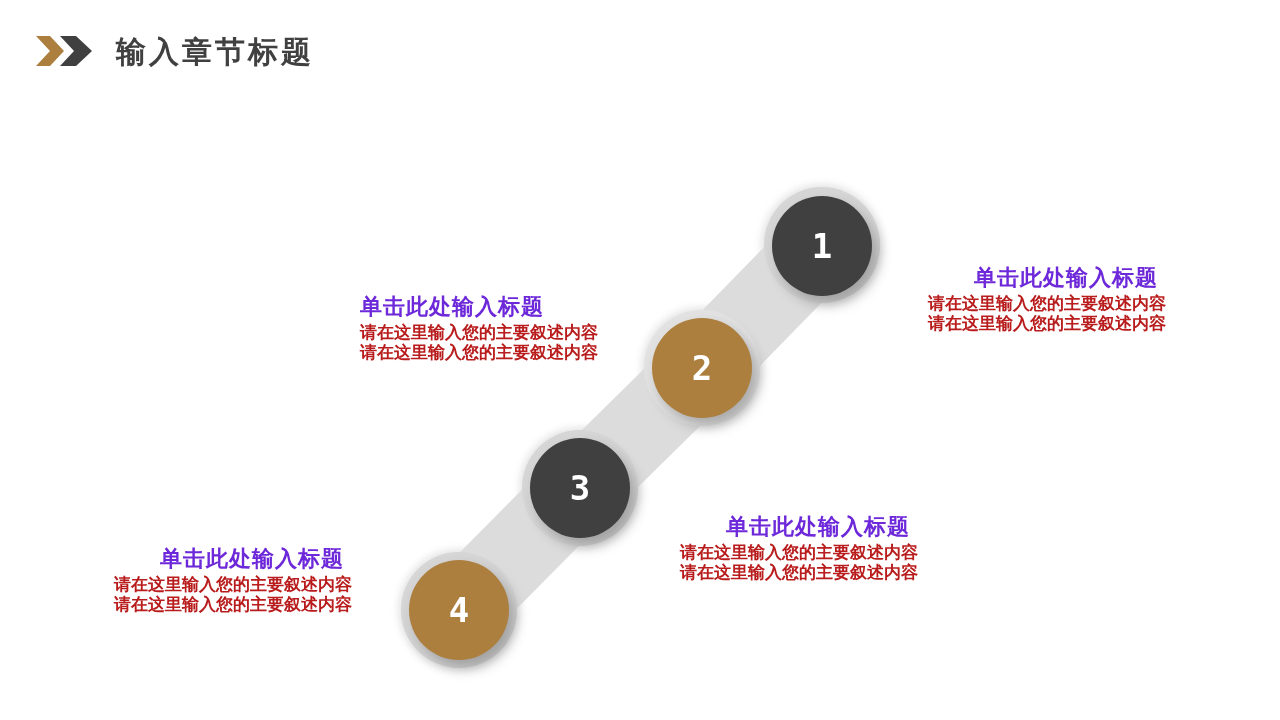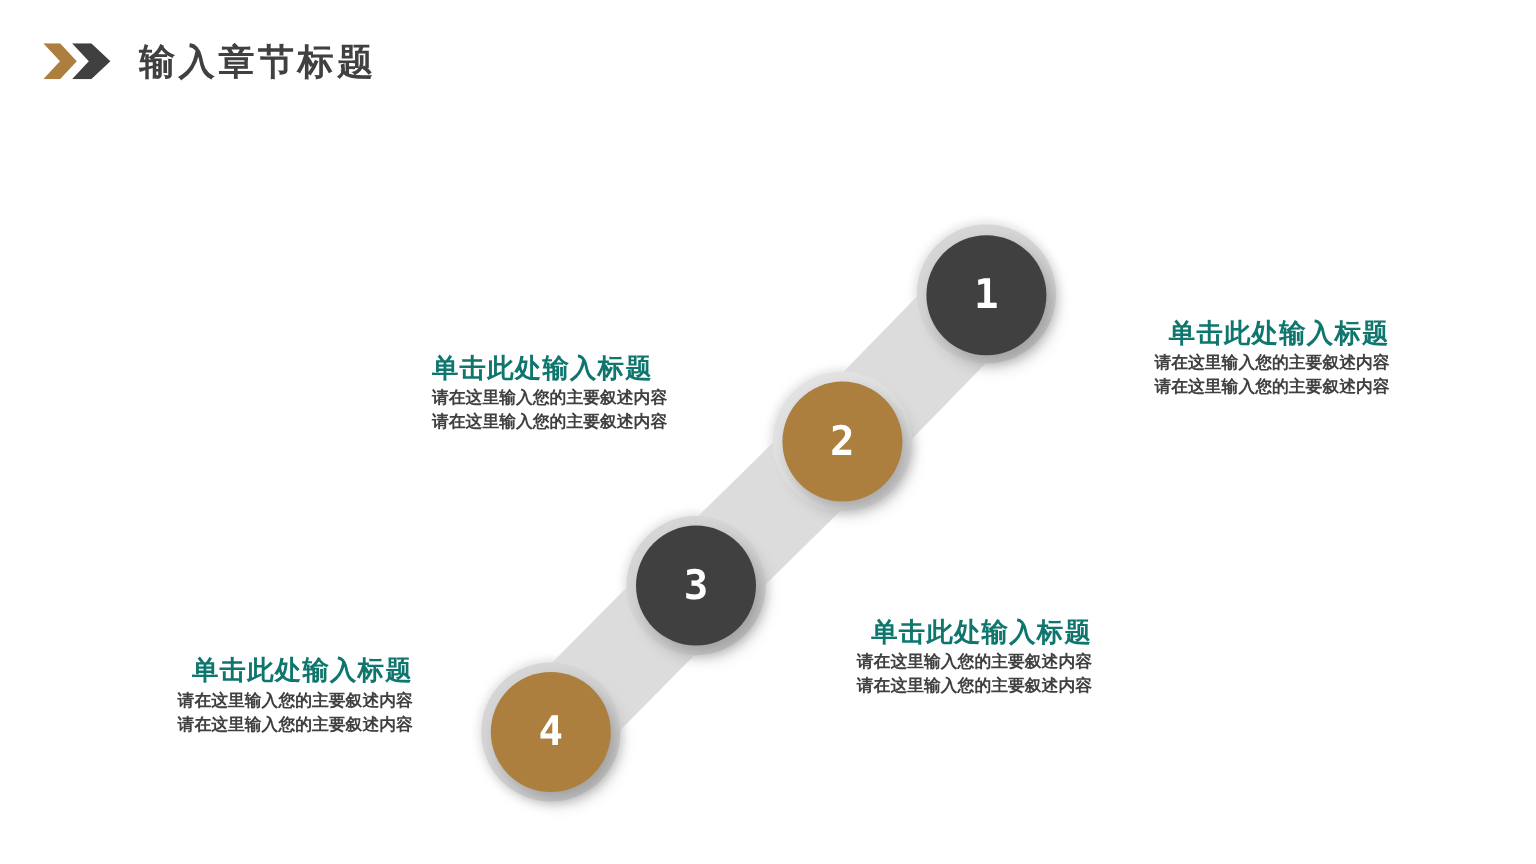--- a/index.html
+++ b/index.html
@@ -19,24 +19,24 @@
     position: absolute; width: 100px; height: 100px; border-radius: 50%;
     display: flex; align-items: center; justify-content: center;
     color: #ffffff; font-size: 34px; font-weight: bold;
     box-shadow: 6px 8px 14px rgba(0,0,0,0.25);
     font-family: "DejaVu Sans Mono", monospace;
   }
   .node.dark { background: #404040; }
   .node.gold { background: #ad7f3e; }
   .textblock { position: absolute; width: 230px; }
   .textblock .t {
-    font-size: 22px; font-weight: bold; color: #0f766e; letter-spacing: 1px; white-space: nowrap;
+    font-size: 22px; font-weight: bold; color: #6d28d9; letter-spacing: 1px; white-space: nowrap;
   }
   .textblock .d {
-    font-size: 14px; font-weight: bold; color: #404040; line-height: 20px; white-space: nowrap;
+    font-size: 17px; font-weight: bold; color: #b91c1c; line-height: 20px; white-space: nowrap;
   }
   .right { text-align: right; }
 </style>
 </head>
 <body>
 
 <svg class="chevrons" viewBox="0 0 58 30">
   <polygon points="0,0 14,0 28,15 14,30 0,30 14,15" fill="#ad7f3e"></polygon>
   <polygon points="24,0 40,0 56,15 40,30 24,30 38,15" fill="#404040"></polygon>
 </svg>

